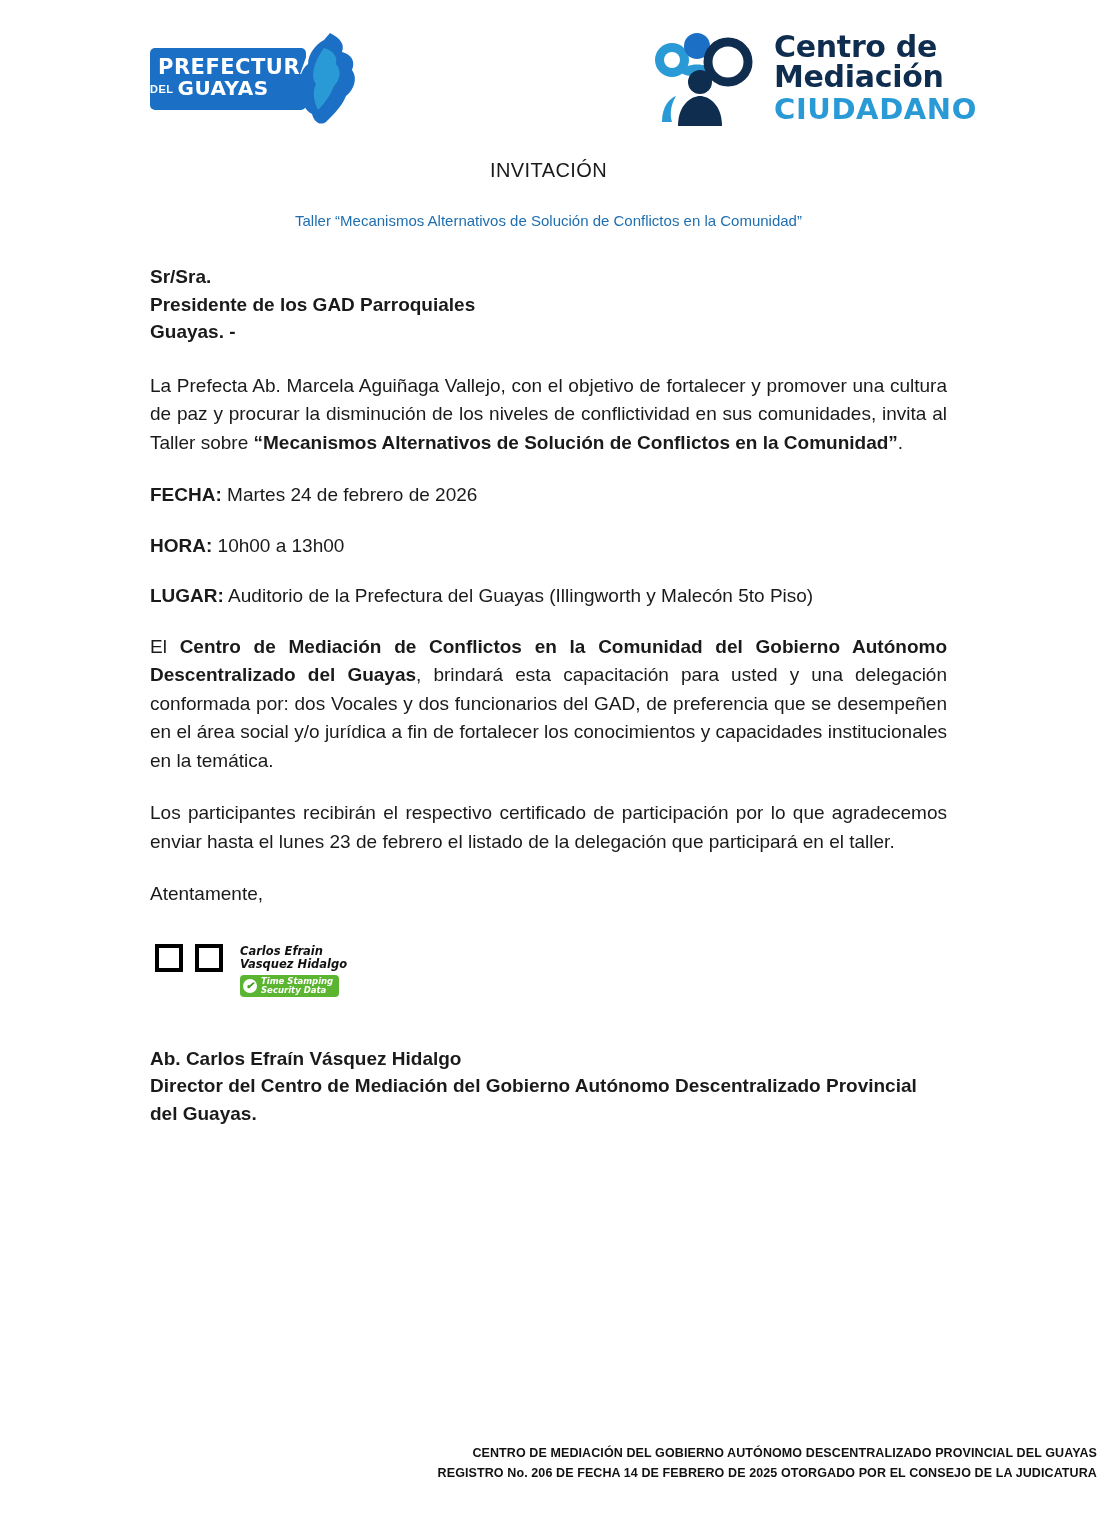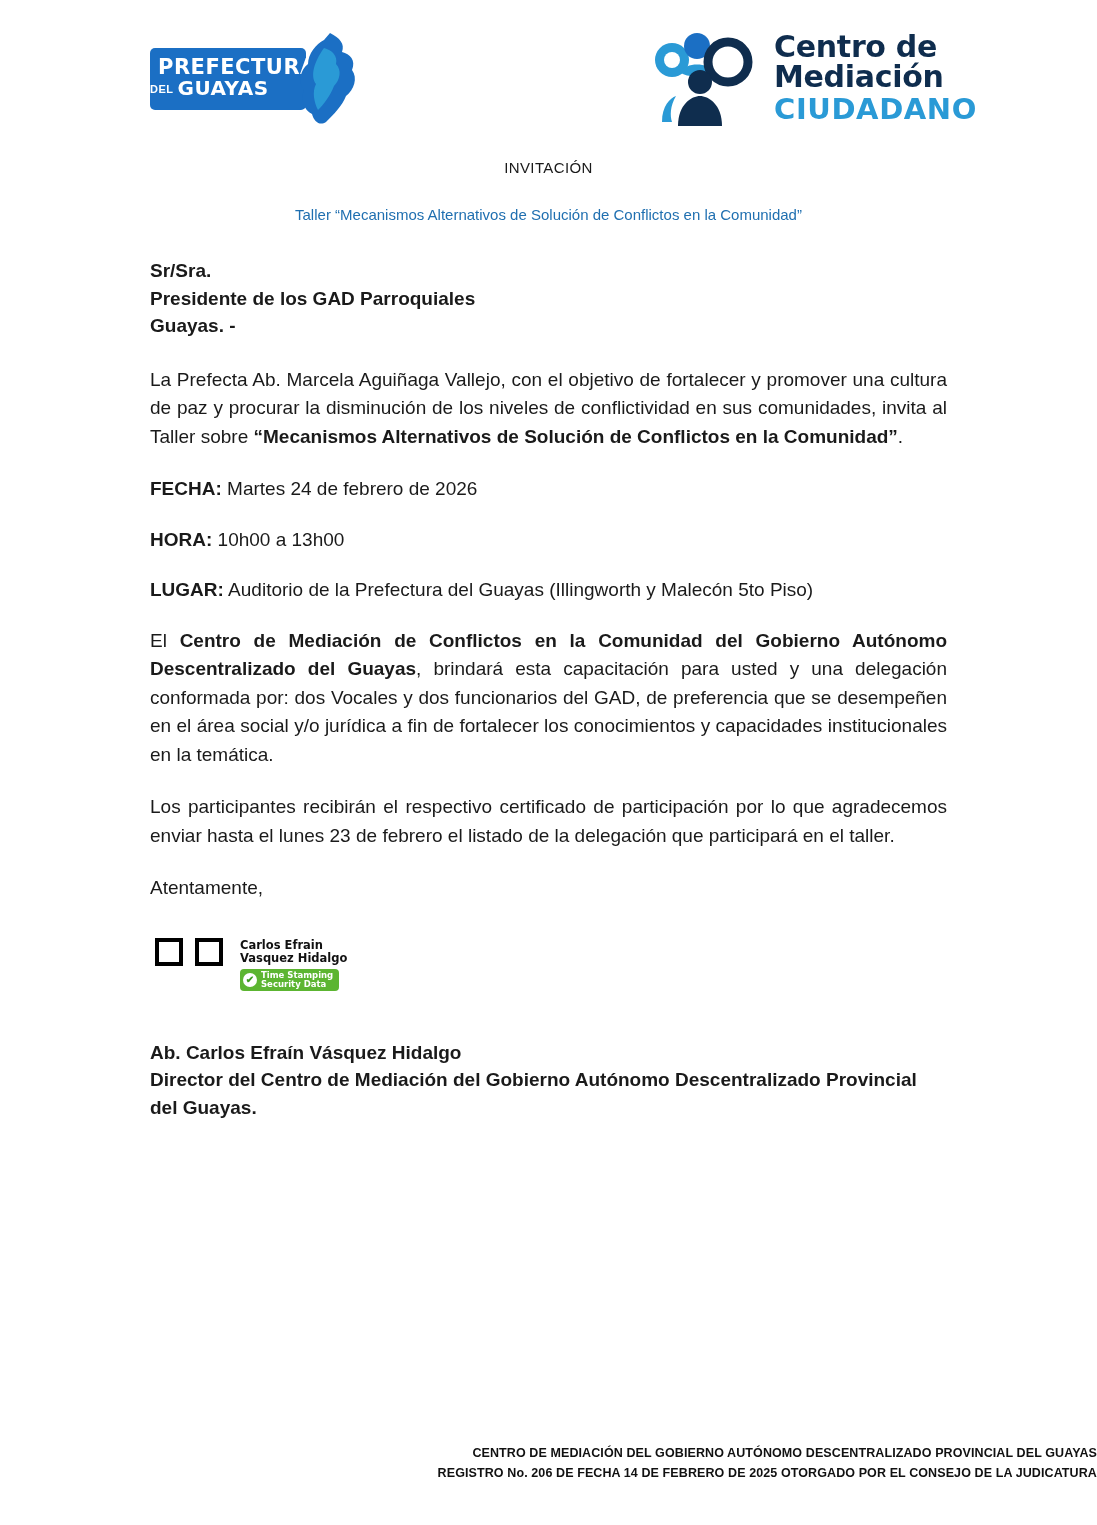--- a/index.html
+++ b/index.html
@@ -117,21 +117,21 @@
     margin-top: 2px;
   }
 
   
   .content {
     padding: 22px 150px 0 150px;
     box-sizing: border-box;
   }
   .doc-title {
     text-align: center;
-    font-size: 15px;
+    font-size: 20px;
     color: #1a1a1a;
     letter-spacing: 0.4px;
     margin: 6px 0 30px 0;
   }
   .workshop-title {
     text-align: center;
     font-size: 15px;
     color: #1f6fb0;
     margin: 0 0 34px 0;
   }
@@ -173,21 +173,21 @@
   }
   .qr::before, .qr::after {
     content: "";
     position: absolute;
     width: 20px; height: 20px;
     border: 4px solid #000;
     background: #fff;
   }
   .qr::before { top: 3px; left: 3px; }
   .qr::after { top: 3px; right: 3px; }
-  .sign-meta { padding-top: 6px; }
+  .sign-meta { padding-top: 6px; font-style: italic; }
   .sign-name {
     font-size: 11.5px;
     font-weight: bold;
     line-height: 1.12;
     font-family: "DejaVu Sans", sans-serif;
     color: #111;
   }
   .time-stamp {
     margin-top: 5px;
     display: inline-flex;

